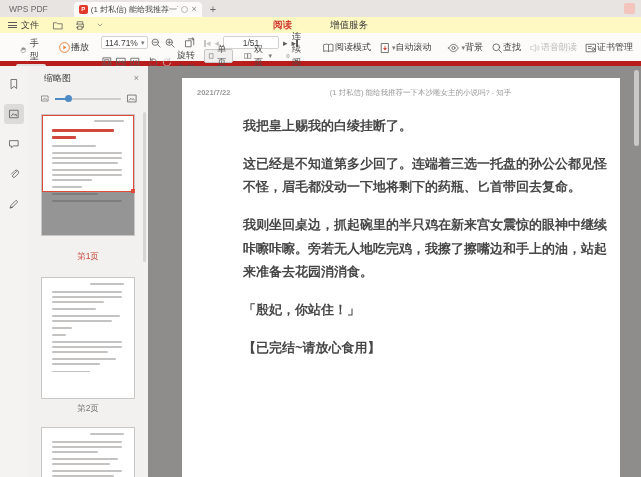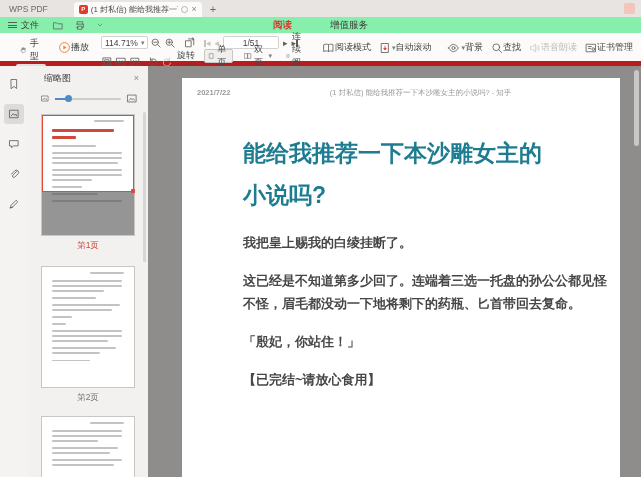--- a/index.html
+++ b/index.html
@@ -17,21 +17,21 @@
   .tab-title { flex:1; font-size:8px; color:#4a4a48; white-space:nowrap; overflow:hidden; }
   .pdf-badge { width:9px; height:9px; background:#e1392b; border-radius:2px; color:#fff;
     font-size:6px; font-weight:bold; text-align:center; line-height:9px; flex:0 0 auto; }
   .tab-circle { width:7px; height:7px; border:1px solid #b5b3b1; border-radius:50%; flex:0 0 auto; }
   .xbtn { color:#8a8886; font-size:9px; line-height:9px; flex:0 0 auto; }
   .newtab { font-size:11px; color:#6b6a68; padding:0 8px 2px 8px; }
   .member { position:absolute; right:6px; top:3px; width:11px; height:11px; border-radius:2px;
     background:#f3c5bd; }
 
   
-  #menubar { position:absolute; left:0; top:17px; width:641px; height:16px; background:#86efac;
+  #menubar { position:absolute; left:0; top:17px; width:641px; height:16px; background:#fef9c3;
     display:flex; align-items:center; }
   .menu-file { display:flex; align-items:center; gap:4px; padding:0 8px; color:#3f3e3c; font-size:9px; }
   .hamb { width:9px; }
   .hamb div { height:1px; background:#5d5c5a; margin:1.5px 0; }
   .mini-btn { padding:0 5px; }
   .center-tabs { position:absolute; left:0; right:0; display:flex; justify-content:center; gap:38px; }
   .ribbon-tab { font-size:9.5px; color:#3f3e3c; }
   .ribbon-tab.active { color:#d4382e; font-weight:bold; }
 
   
@@ -66,21 +66,21 @@
   #panel { position:absolute; left:28px; top:66px; width:120px; bottom:0; background:#f2f1ef; }
   .panel-head { display:flex; align-items:center; justify-content:space-between; padding:6px 9px 4px 16px;
     font-size:9px; color:#3f3e3c; }
   .slider-row { display:flex; align-items:center; gap:5px; padding:4px 10px 6px 12px; }
   .slider { position:relative; flex:1; height:2px; background:#cfcdcb; border-radius:1px; }
   .slider .fill { position:absolute; left:0; top:0; height:2px; width:12px; background:#4e8bc4; }
   .slider .knob { position:absolute; left:10px; top:-2.5px; width:7px; height:7px; border-radius:50%; background:#4e8bc4; }
   .thumbs { position:absolute; left:0; right:0; top:44px; bottom:0; overflow:hidden; }
   .thumb-card { position:relative; margin:0 auto; width:94px; background:#fff; border:1px solid #c9c7c5; }
   .t-label { text-align:center; font-size:8.5px; color:#757472; padding:4px 0 6px; }
-  .t-label.current { color:#c7473d; }
+  .t-label.current { color:#c7473d;margin-top:11px; }
   .tl { height:2px; background:#c4c3c1; border-radius:1px; margin:3px 10px 0; }
   .tl.red { background:#d0493c; height:3px; }
   .viewport-rect { position:absolute; left:0; top:0; right:0; height:64%; border:1.5px solid #e04a38; }
   .viewport-rect .handle { position:absolute; right:-2px; bottom:-2px; width:4px; height:4px; background:#e04a38; }
   .dim { position:absolute; left:0; right:0; bottom:0; height:36%; background:rgba(84,84,84,.62); }
   .panel-scroll { position:absolute; right:2px; top:46px; width:3px; height:150px; background:#d8d6d4; border-radius:2px; }
 
   #main { position:absolute; left:148px; top:66px; right:0; bottom:0; background:#8e8d8c; overflow:hidden; }
   #page { position:absolute; left:34px; top:12px; width:438px; height:420px; background:#fff;
     padding:8px 14px 0 61px; }
@@ -425,23 +425,23 @@
   </div>
   <div class="panel-scroll"></div>
 </div>
 
 <div id="main">
   <div id="page">
     <div class="page-head">
       <span class="ph-date">2021/7/22</span>
       <span class="ph-title">(1 封私信) 能给我推荐一下本沙雕女主的小说吗? - 知乎</span>
     </div>
-    <div class="doc-title">能给我推荐一下本沙雕女主的小说吗?</div>
     <div class="doc-body">
       <p>我把皇上赐我的白绫挂断了。</p>
       <p>这已经是不知道第多少回了。连端着三选一托盘的孙公公都见怪不怪，眉毛都没动一下地将剩下的药瓶、匕首带回去复命。</p>
+      <p>我则坐回桌边，抓起碗里的半只鸡在新来宫女震惊的眼神中继续咔嚓咔嚓。旁若无人地吃完鸡，我擦了擦嘴边和手上的油，站起来准备去花园消消食。</p>
       <p>「殷妃，你站住！」</p>
       <p>【已完结~请放心食用】</p>
 
     </div>
   </div>
   <div class="main-scroll"></div>
 </div>
 
 </body></html>

